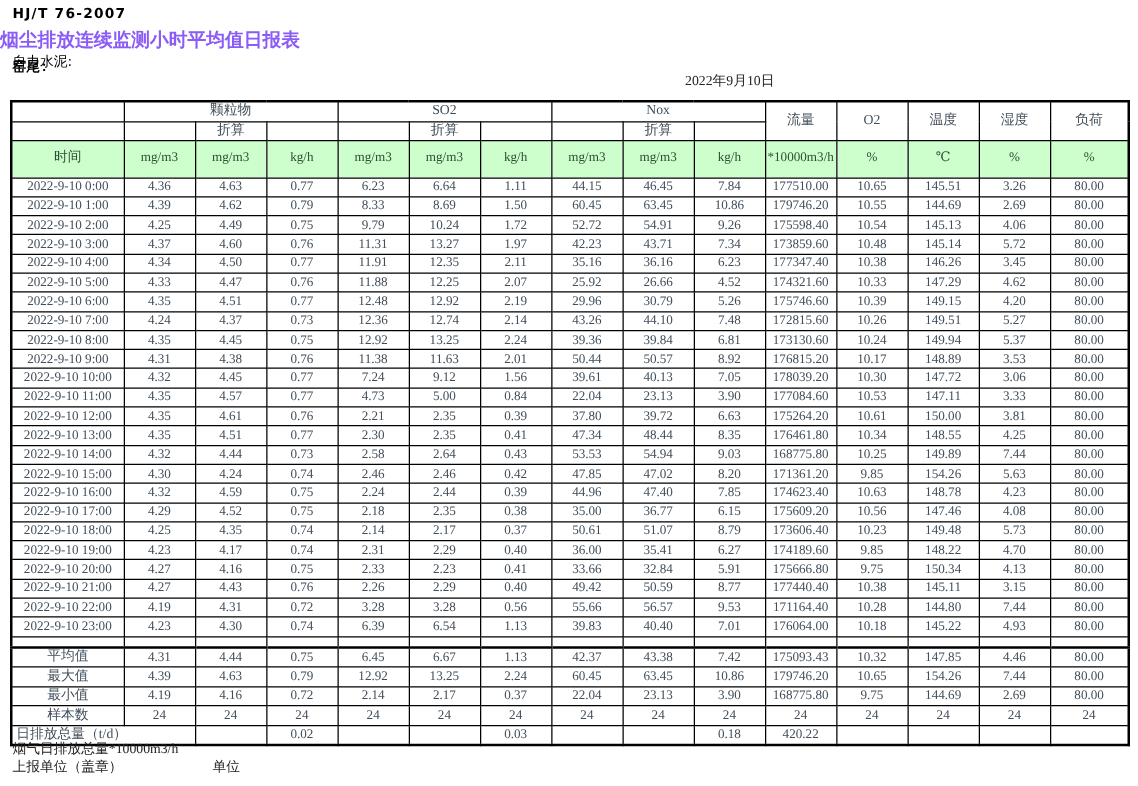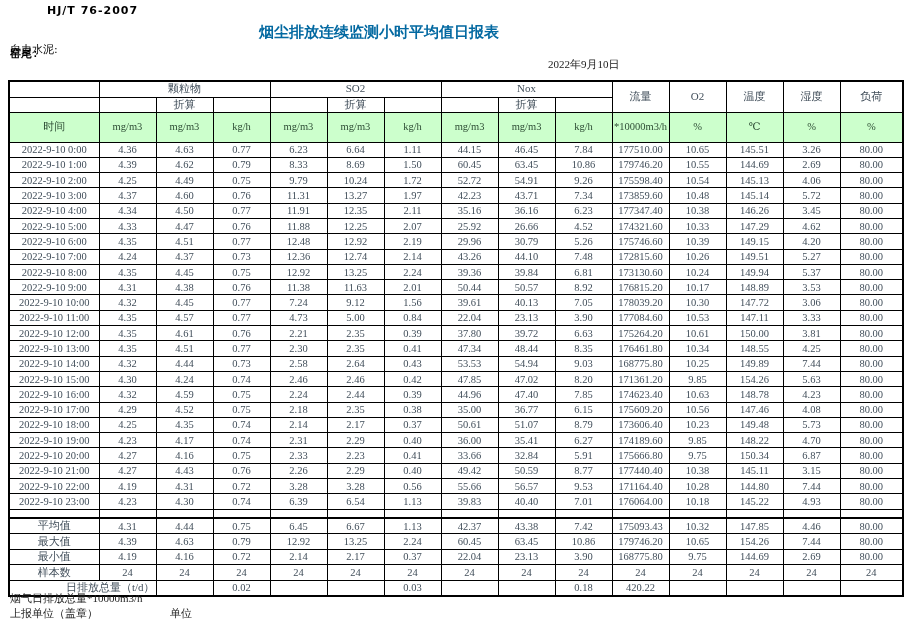--- a/index.html
+++ b/index.html
@@ -5,26 +5,26 @@
   * { box-sizing: border-box; }
   html,body { margin:0; padding:0; }
   body {
     width:910px; height:629px; position:relative; background:#ffffff;
     font-family:"Liberation Serif","DejaVu Serif",serif;
     overflow:hidden;
   }
   .abs { position:absolute; }
   .std-code {
     left:10px; top:4px; font-family:"DejaVu Sans","Liberation Sans",sans-serif;
-    font-weight:bold; font-size:11px; color:#000; letter-spacing:1px;margin-left:37px;
+    font-weight:bold; font-size:11px; color:#000; letter-spacing:1px;
   }
   .report-title {
-    left:0; top:23px; width:758px; text-align:center;
+    left:0; top:23px; width:758px; 
     font-family:"DejaVu Sans","Liberation Sans",sans-serif;
-    font-weight:bold; font-size:15px; color:#0369a1;
+    font-weight:bold; font-size:15px; color:#8b5cf6;
   }
   .company-label {
     left:10px; top:42px; font-family:"DejaVu Sans","Liberation Sans",sans-serif;
     font-weight:normal; font-size:11px; color:#000;
   }
   .station-label {
     left:10px; top:46px; font-family:Liberation Mono, monospace;
     font-weight:bold; font-size:11px; color:#000;
   }
   .report-date { left:548px; top:57px; font-size:11px; color:#222; }
@@ -43,21 +43,21 @@
   tr.h-b { height:15px; }
   tr.h-units { height:30px; }
   tr.h-a td, tr.h-b td { font-size:11px; color:#414e5a; }
   tr.h-units td { background:#ccffcc; color:#2e4d35; font-size:10.5px; }
   tr.h-units td.time-head { font-size:11px; }
   tbody tr { height:15.3px; }
   tbody tr.spacer-row { height:9px; }
   tbody tr.summary-row { height:15.5px; }
   tbody tr.sum-first td { border-top:2px solid #000;margin-top:15px; }
   tbody td.label-cell { font-size:11px; }
-  tbody td.left-cell { text-align:right; padding-left:3px; font-size:11px; }
+  tbody td.left-cell { text-align:left; padding-left:3px; font-size:11px; }
 
   .footer-line1 { left:10px; top:591px; font-size:11px; color:#222; }
   .footer-line2 { left:10px; top:606px; font-size:11px; color:#222; }
   .footer-unit  { left:170px; top:606px; font-size:11px; color:#222; }
 </style>
 </head>
 <body>
 
 <div class="abs std-code">HJ/T 76-2007</div>
 <div class="abs report-title">烟尘排放连续监测小时平均值日报表</div>
@@ -473,21 +473,21 @@
         <td>0.75</td>
         <td>2.33</td>
         <td>2.23</td>
         <td>0.41</td>
         <td>33.66</td>
         <td>32.84</td>
         <td>5.91</td>
         <td>175666.80</td>
         <td>9.75</td>
         <td>150.34</td>
-        <td>6.87</td>
+        <td>4.13</td>
         <td>80.00</td>
       </tr>
       <tr>
         <td>2022-9-10 21:00</td>
         <td>4.27</td>
         <td>4.43</td>
         <td>0.76</td>
         <td>2.26</td>
         <td>2.29</td>
         <td>0.40</td>

